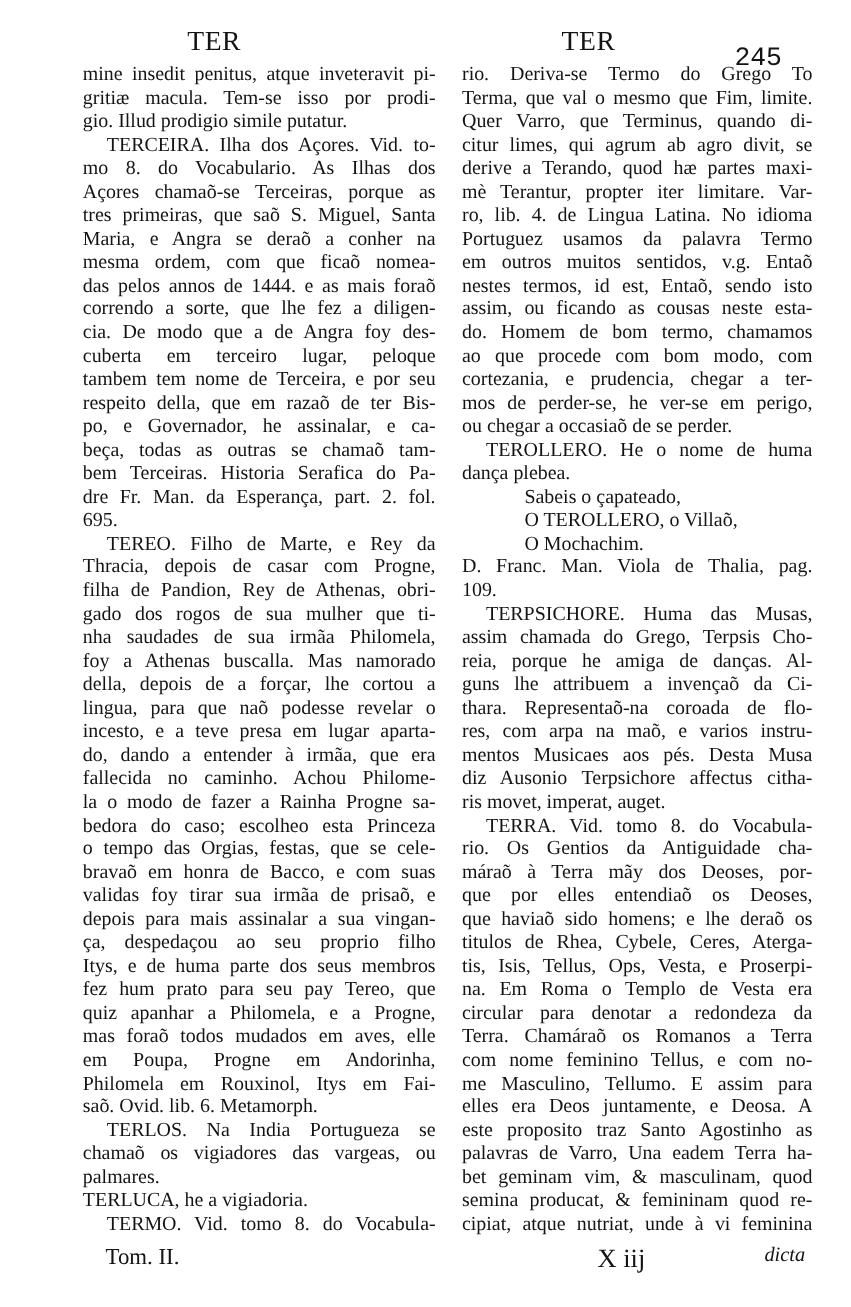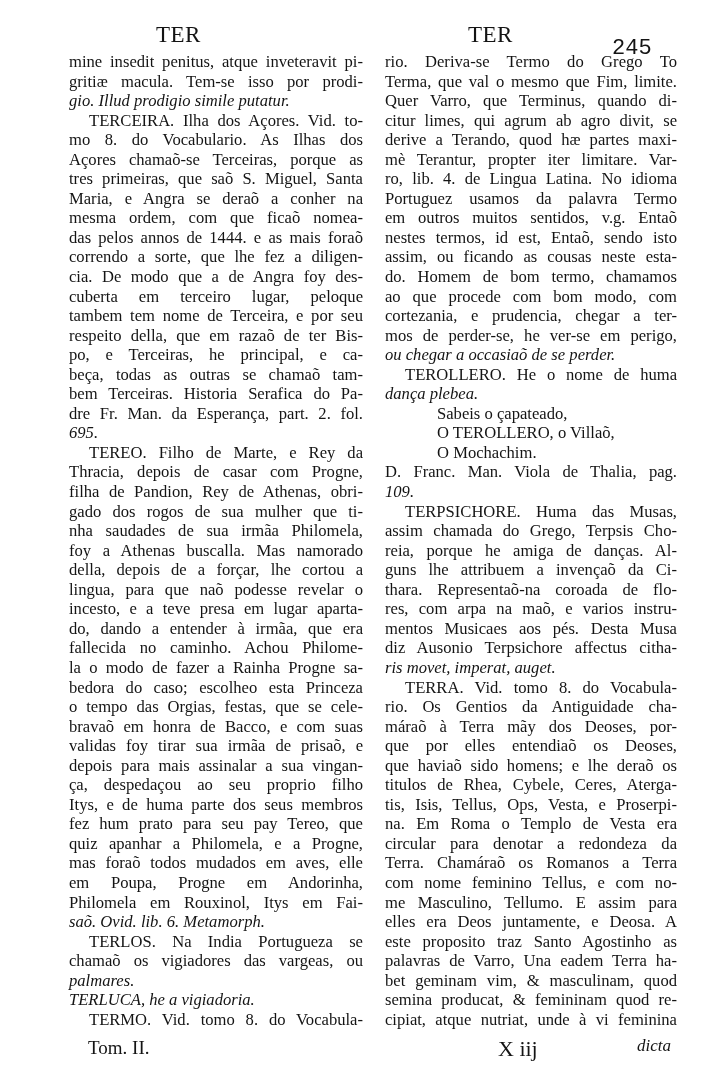--- a/index.html
+++ b/index.html
@@ -7,21 +7,21 @@
          font-family:"Liberation Serif","DejaVu Serif",serif; color:#141414; }
   .page { position:absolute; left:0; top:0; width:655px; height:1089px; }
   .runhead { position:absolute; top:22px; font-size:23px; letter-spacing:0.5px; }
   .rh-left { left:156px; }
   .rh-right { left:468px; }
   .pageno { position:absolute; top:36px; left:612px; font-size:22px;font-family:Liberation Mono, monospace; }
   .col { position:absolute; top:52px; font-size:16.6px; line-height:19.55px;margin-left:29px; }
   .col-left { left:40px; width:294px; }
   .col-right { left:356px; width:292px; }
   .ln { white-space:nowrap; display:block; text-align:justify; text-align-last:justify; height:19.55px; overflow:visible; }
-  .ln.last { text-align-last:left;font-style:italic; }
+  .ln.last { text-align-last:left; }
   .ln.indent { padding-left:20px; }
   .ln.verse { padding-left:52px; text-align-last:left; }
   .footer-sig { position:absolute; top:1036px; left:498px; font-size:22px; }
   .footer-catch { position:absolute; top:1036px; left:601px; font-size:17px; font-style:italic;margin-left:36px; }
   .footer-tom { position:absolute; top:1037px; left:88px; font-size:19px; font-weight:normal; }
 </style>
 </head>
 <body>
 
 <div class="page">
@@ -38,21 +38,21 @@
       <span class="ln">Açores chamaõ-se Terceiras, porque as</span>
       <span class="ln">tres primeiras, que saõ S. Miguel, Santa</span>
       <span class="ln">Maria, e Angra se deraõ a conher na</span>
       <span class="ln">mesma ordem, com que ficaõ nomea-</span>
       <span class="ln">das pelos annos de 1444. e as mais foraõ</span>
       <span class="ln">correndo a sorte, que lhe fez a diligen-</span>
       <span class="ln">cia. De modo que a de Angra foy des-</span>
       <span class="ln">cuberta em terceiro lugar, peloque</span>
       <span class="ln">tambem tem nome de Terceira, e por seu</span>
       <span class="ln">respeito della, que em razaõ de ter Bis-</span>
-      <span class="ln">po, e Terceiras, he principal, e ca-</span>
+      <span class="ln">po, e Governador, he assinalar, e ca-</span>
       <span class="ln">beça, todas as outras se chamaõ tam-</span>
       <span class="ln">bem Terceiras. Historia Serafica do Pa-</span>
       <span class="ln">dre Fr. Man. da Esperança, part. 2. fol.</span>
       <span class="ln last">695.</span>
       <span class="ln indent">TEREO. Filho de Marte, e Rey da</span>
       <span class="ln">Thracia, depois de casar com Progne,</span>
       <span class="ln">filha de Pandion, Rey de Athenas, obri-</span>
       <span class="ln">gado dos rogos de sua mulher que ti-</span>
       <span class="ln">nha saudades de sua irmãa Philomela,</span>
       <span class="ln">foy a Athenas buscalla. Mas namorado</span>

